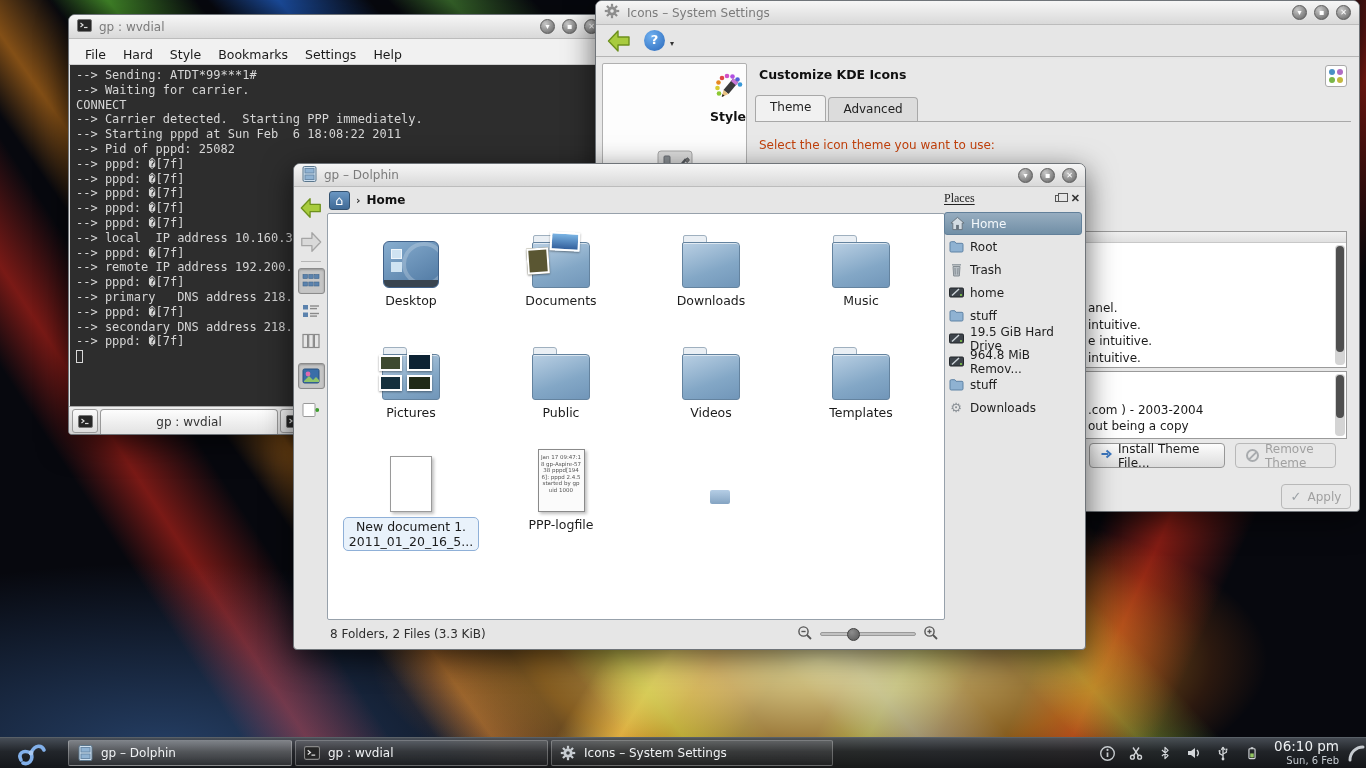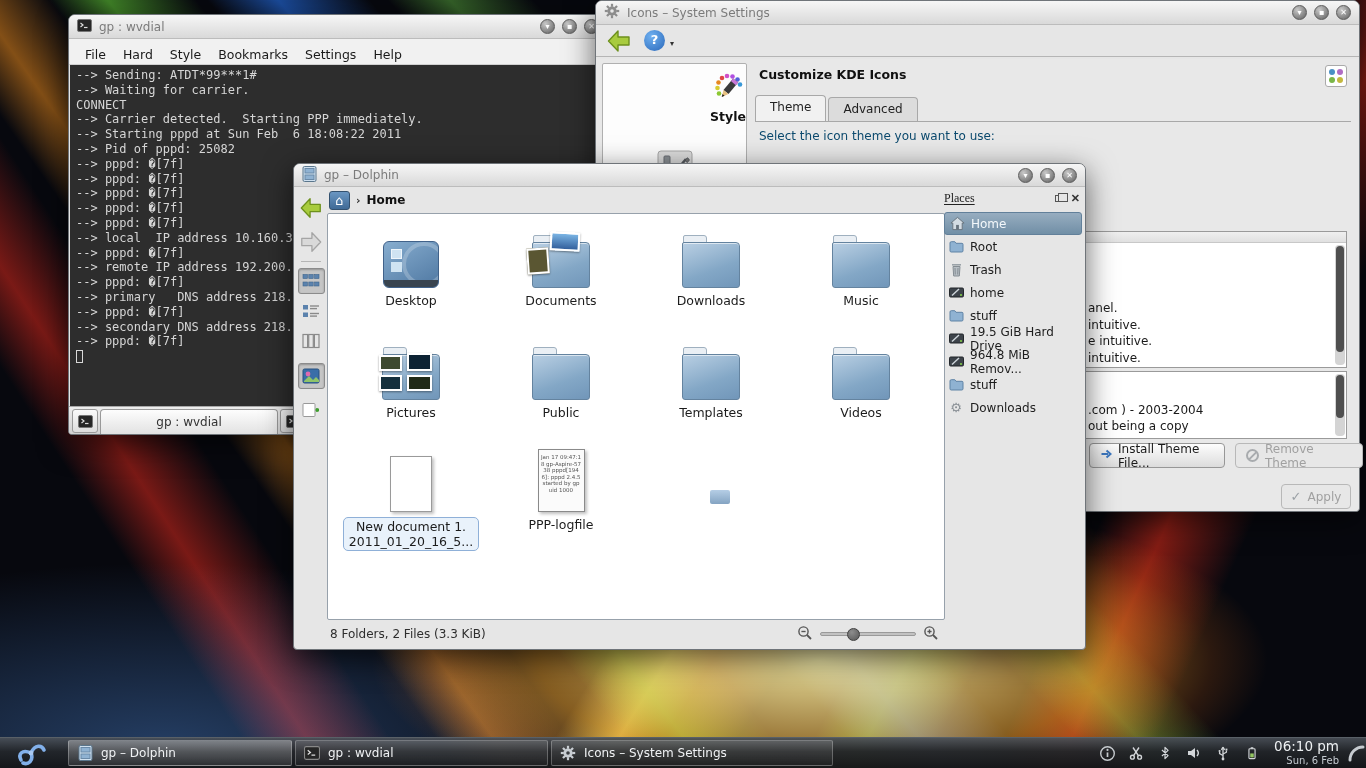--- a/index.html
+++ b/index.html
@@ -64,37 +64,37 @@
 #settings-heading{position:absolute;left:163px;top:8px;font-weight:bold;font-size:12.5px;color:#111;}
 #icon-grid-btn{position:absolute;right:12px;top:6px;width:22px;height:22px;background:#fff;border:1px solid #aaa;border-radius:3px;
   display:grid;grid-template-columns:1fr 1fr;place-items:center;padding:2px;}
 #icon-grid-btn i{width:6px;height:6px;border-radius:50%;}
 #icon-grid-btn i:nth-child(1){background:#4a90c4;} #icon-grid-btn i:nth-child(2){background:#b06cc4;}
 #icon-grid-btn i:nth-child(3){background:#7ab648;} #icon-grid-btn i:nth-child(4){background:#c4b83e;}
 .tabs{position:absolute;left:159px;top:36px;display:flex;align-items:flex-end;}
 .tab{padding:4px 14px 5px;border:1px solid #a8a8a8;border-bottom:none;border-radius:4px 4px 0 0;background:#dcdcdc;color:#222;margin-right:2px;}
 .tab.active{background:#f1f1f1;padding-bottom:7px;}
 .tabline{position:absolute;left:159px;right:8px;top:62px;border-bottom:1px solid #a8a8a8;}
-#select-text{position:absolute;left:163px;top:70px;color:#0c4a6e;}
+#select-text{position:absolute;left:163px;top:79px;color:#c2410c;}
 .list-box{position:absolute;left:161px;right:12px;background:#fff;border:1px solid #9a9a9a;}
 #theme-list{top:172px;height:137px;}
 #theme-list .lb-head{height:11px;background:linear-gradient(#efefef,#e0e0e0);border-bottom:1px solid #c8c8c8;}
 #desc-box{top:312px;height:68px;}
 .vscroll{position:absolute;right:1px;top:13px;bottom:2px;width:10px;background:#d4d4d4;border-radius:4px;}
 .vscroll .thumb{position:absolute;left:1px;right:1px;border-radius:4px;background:#4f4f4f;}
 #theme-list .thumb{top:1px;height:88%;}
 #desc-box .vscroll{top:2px;} #desc-box .thumb{top:1px;height:70%;}
 .frags{position:absolute;left:330px;color:#1a1a1a;}
 #list-frags{top:68px;} #list-frags div{line-height:16.5px;}
 #desc-frags{top:30px;} #desc-frags div{line-height:16px;}
 .sbtn{position:absolute;height:25px;display:flex;align-items:center;justify-content:center;gap:6px;
   background:linear-gradient(#fdfdfd,#dcdcdc);border:1px solid #979797;border-radius:4px;color:#1a1a1a;padding:0 10px;}
 .sbtn.disabled{color:#a0a0a0;background:#e7e7e7;border-color:#b8b8b8;}
 #install-btn{left:493px;top:384px;width:136px;}
-#remove-btn{left:639px;top:384px;width:128px;}
+#remove-btn{left:639px;top:384px;width:101px;}
 #apply-btn{top:425px;right:8px;width:70px;}
 .slash-ic{width:13px;height:13px;border:2px solid #a8abae;border-radius:50%;position:relative;flex:0 0 auto;}
 .slash-ic::after{content:"";position:absolute;left:-1px;top:4px;width:11px;height:2px;background:#a8abae;transform:rotate(-45deg);}
 .check-ic{color:#9aa0a5;font-size:13px;}
 
 
 #dolphin-win{left:293px;top:163px;width:793px;height:487px;z-index:30;}
 #dolphin-win .titlebar{height:23px;}
 #crumbbar{position:absolute;left:33px;top:24px;right:146px;height:24px;display:flex;align-items:center;gap:6px;padding-left:2px;}
 #crumb-home{width:21px;height:19px;border-radius:3px;background:linear-gradient(#6a96c2,#3f6a96);border:1px solid #33516f;
@@ -513,30 +513,30 @@
             </div>
             <div class="flabel">Public</div>
           </div>
           <div class="cell">
             <div class="icwrap">
               <div class="ficon i-folder">
                 <i class="ftab"></i>
                 <i class="fbody"></i>
               </div>
             </div>
-            <div class="flabel">Templates</div>
+            <div class="flabel">Videos</div>
           </div>
           <div class="cell">
             <div class="icwrap">
               <div class="ficon i-folder">
                 <i class="ftab"></i>
                 <i class="fbody"></i>
               </div>
             </div>
-            <div class="flabel">Videos</div>
+            <div class="flabel">Templates</div>
           </div>
           <div class="cell filecell">
             <div class="icwrap">
               <div class="ficon i-blank-page"></div>
             </div>
             <div class="flabel sel">
               <div>New document 1.</div>
               <div>2011_01_20_16_5...</div>
             </div>
           </div>

